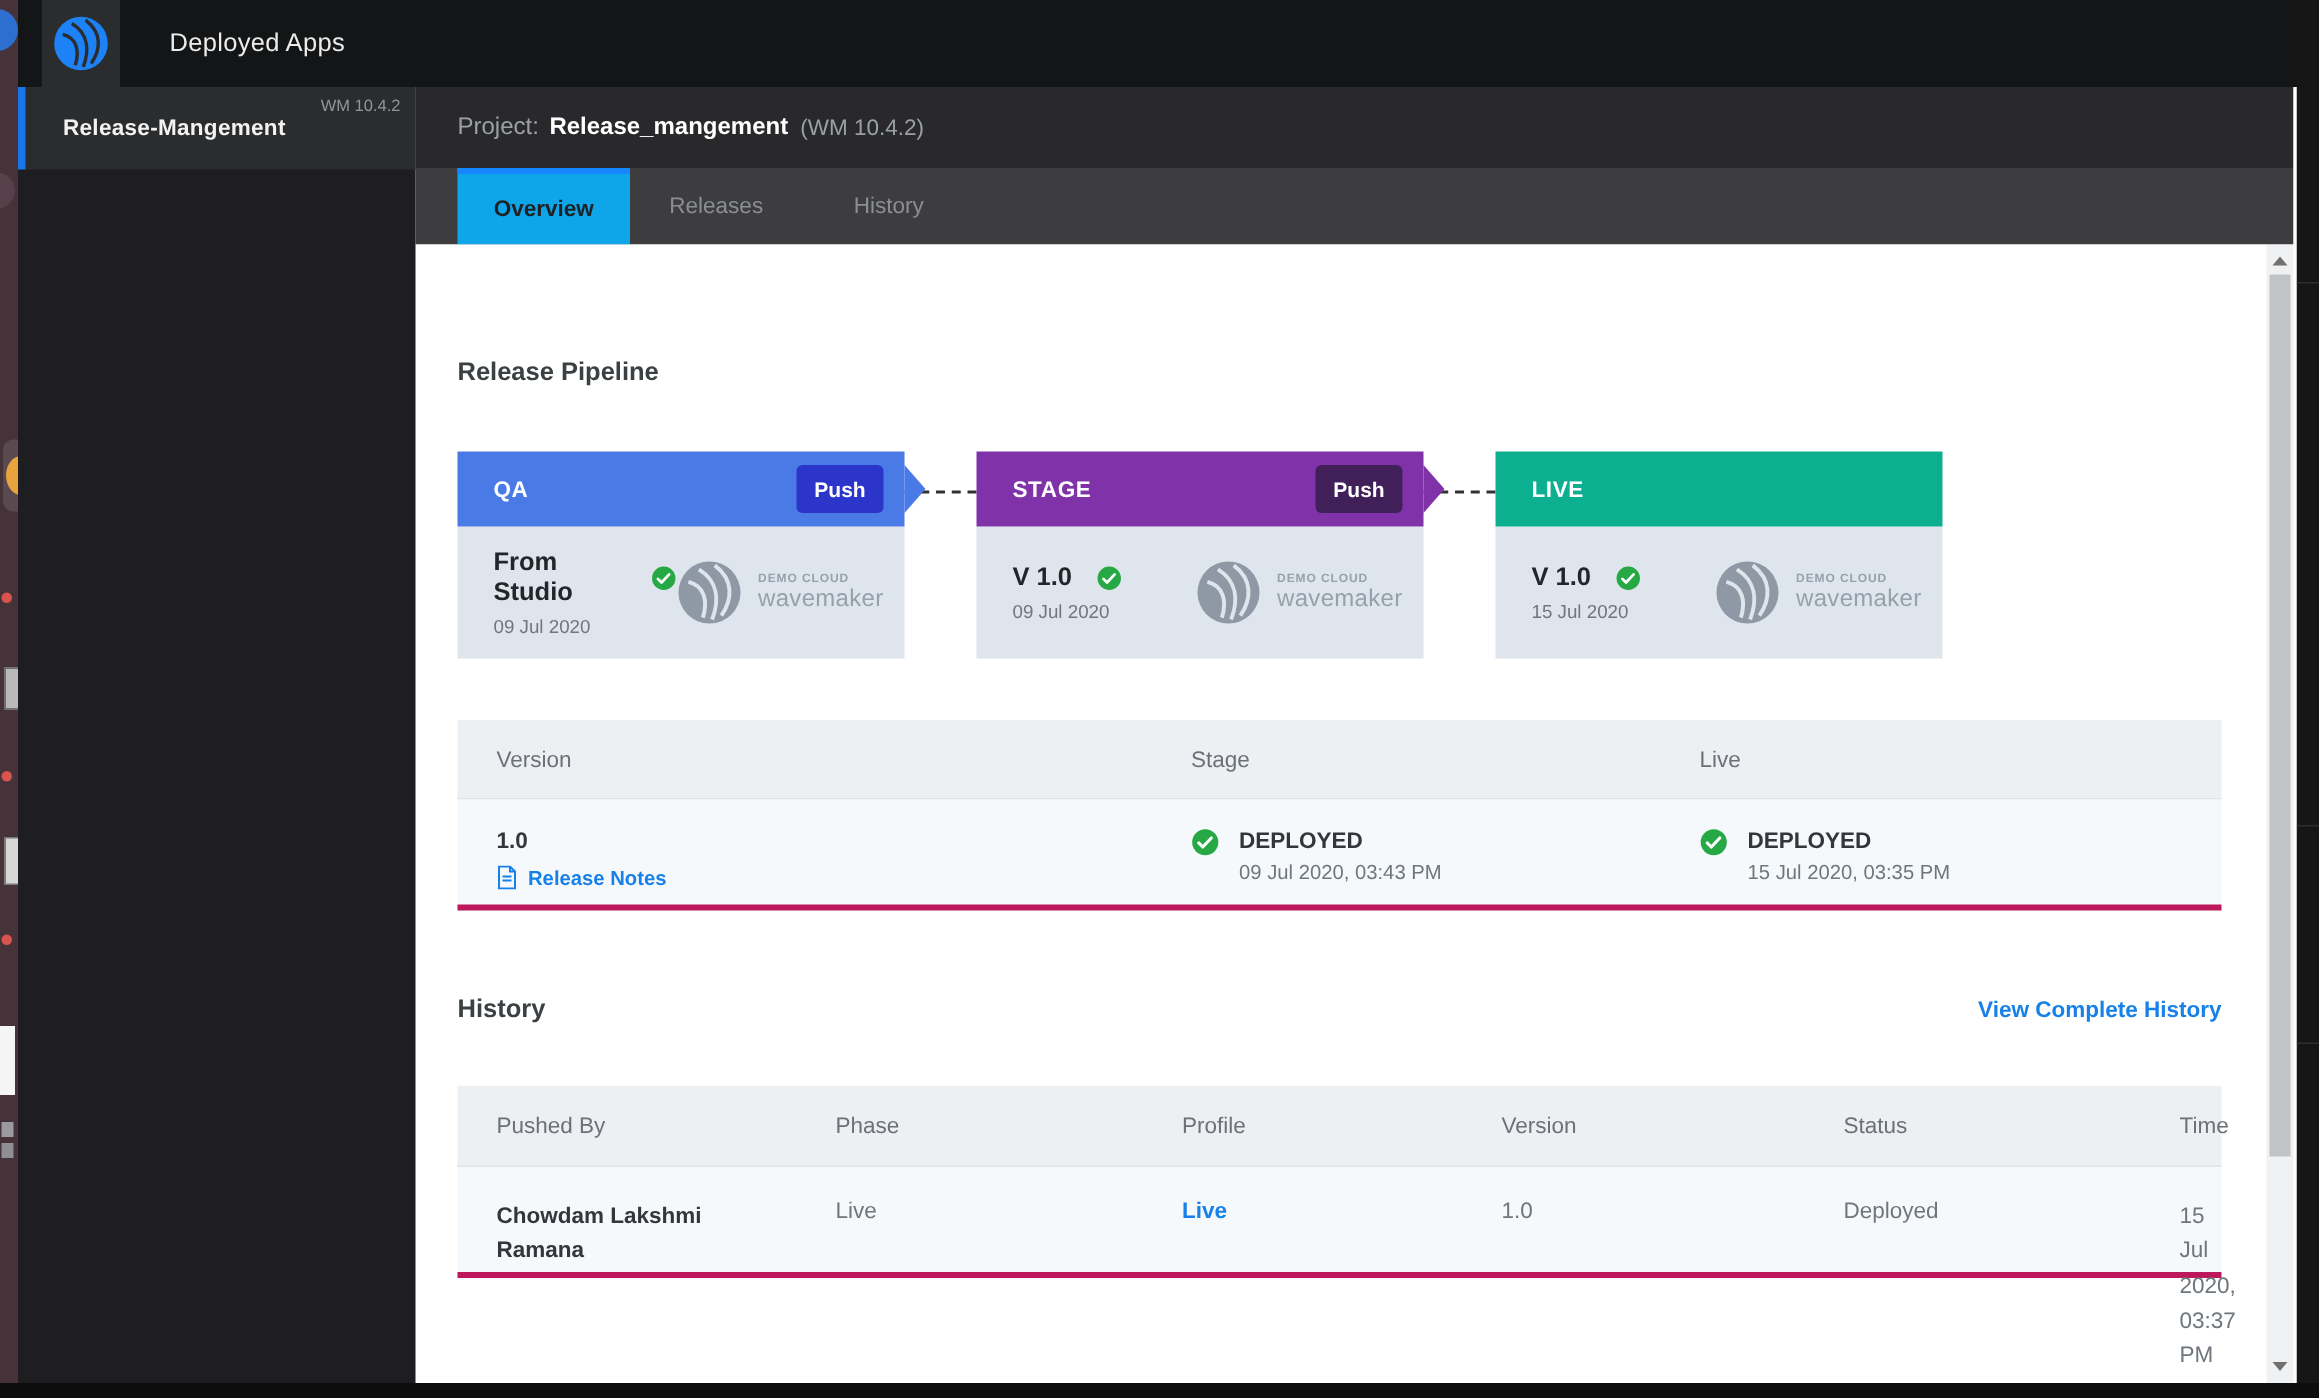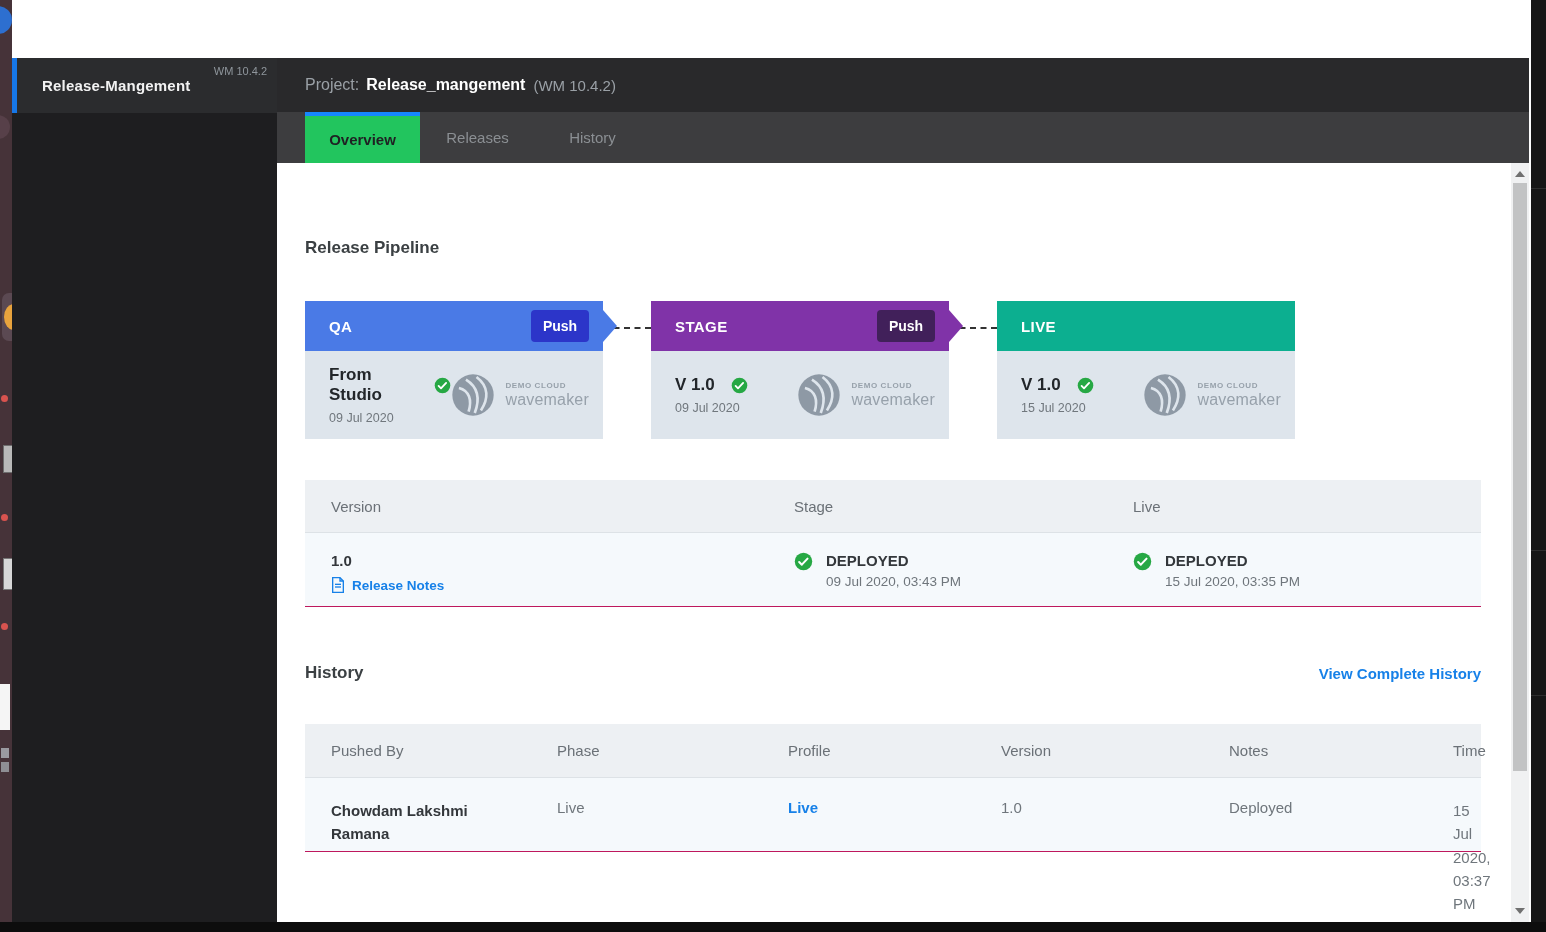--- a/index.html
+++ b/index.html
@@ -28,21 +28,21 @@
 
   
   .main { position:absolute; left:277px; top:58px; width:1252px; height:864px; background:#fff; }
   .project-header { height:54px; background:#29292b; display:flex; align-items:center; padding-left:28px; font-size:16px; }
   .project-header .ph-label { color:#9aa0a6; margin-right:7px; }
   .project-header .ph-name { color:#ffffff; font-weight:bold; margin-right:8px; }
   .project-header .ph-version { color:#9aa0a6; font-size:15px; }
 
   .tab-bar { height:51px; background:#3d3d3f; display:flex; padding-left:28px; }
   .tab { width:115px; height:51px; display:flex; align-items:center; justify-content:center; font-size:15px; color:#8b8f93; cursor:pointer; }
-  .tab.active { background:#22c55e; color:#1f2123; font-weight:bold; border-top:4px solid #1687ff; }
+  .tab.active { background:#0ea5e9; color:#1f2123; font-weight:bold; border-top:4px solid #1687ff; }
 
   .content { position:absolute; left:0; top:105px; width:1234px; height:759px; background:#fff; overflow:hidden; padding:0 0 0 28px; }
 
   
   .scrollbar { position:absolute; left:1234px; top:105px; width:18px; height:759px; background:#f0f1f2; z-index:3; }
   .sb-up, .sb-down { position:absolute; left:4px; width:0; height:0; }
   .sb-up { top:8px; border-left:5px solid transparent; border-right:5px solid transparent; border-bottom:6px solid #707070; }
   .sb-down { top:806px; top:745px; border-left:5px solid transparent; border-right:5px solid transparent; border-top:6px solid #707070; }
   .sb-thumb { position:absolute; left:2px; top:20px; width:14px; height:588px; background:#c2c3c4; }
 
@@ -67,21 +67,21 @@
   .logo-caption { font-size:8px; font-weight:bold; color:#97a1ab; letter-spacing:.6px; }
   .logo-brand { font-size:16px; color:#97a1ab; margin-top:1px; letter-spacing:.2px; }
   .connector { width:48px; border-top:2px dashed #333; margin-top:26px; }
 
   .nr-head { margin-top:57px; }
   .hist-head { margin-top:56px; }
 
   .table { width:1176px; margin-top:41px; }
   .t-header { display:grid; background:#edf0f3; border-bottom:1px solid #dde2e6; }
   .t-header > div { font-size:15px; color:#6b7177; padding-left:26px; display:flex; align-items:center; }
-  .t-row { display:grid; background:#f5f9fc; border-bottom:1px solid #be185d; }
+  .t-row { display:grid; background:#f5f9fc; border-bottom:4px solid #be185d; }
   .t-row > div { padding-left:26px; }
   .nr-grid { grid-template-columns:463px 339px 1fr; }
   .h-grid { grid-template-columns:198px 203px 185px 200px 196px 1fr;gap:28px; }
   .t1 .t-header { height:53px; }
   .t1 .t-row { height:74px; }
   .t2 .t-header { height:54px; }
   .t2 .t-row { height:74px; }
 
   .cell-top { padding-top:19px; }
   .version-val { font-size:15px; font-weight:bold; color:#33373b; }
@@ -110,20 +110,31 @@
     <div class="dock-blob" style="left:1px; top:395px; width:7px; height:7px; border-radius:50%; background:#d9534f;"></div>
     <div class="dock-blob" style="left:3px; top:445px; width:14px; height:28px; background:#b9b9b9; border:1px solid #6d6d6d;"></div>
     <div class="dock-blob" style="left:1px; top:514px; width:7px; height:7px; border-radius:50%; background:#d9534f;"></div>
     <div class="dock-blob" style="left:3px; top:558px; width:12px; height:32px; background:#d7d7d7; border:1px solid #777;"></div>
     <div class="dock-blob" style="left:1px; top:623px; width:7px; height:7px; border-radius:50%; background:#d9534f;"></div>
     <div class="dock-blob" style="left:0px; top:684px; width:10px; height:46px; background:#f5f5f5;"></div>
     <div class="dock-blob" style="left:1px; top:748px; width:8px; height:10px; background:#9a9aa0;"></div>
     <div class="dock-blob" style="left:1px; top:762px; width:8px; height:10px; background:#8e8e94;"></div>
   </div>
 
+  <header class="top-bar">
+    <div class="logo-tile">
+      <svg viewBox="0 0 100 100">
+        <circle cx="50" cy="50" r="47" fill="#1d82f5"></circle>
+        <path d="M18 34 C42 40 48 62 40 88" stroke="#2b2c2e" stroke-width="6" fill="none"></path>
+        <path d="M34 15 C63 33 65 62 54 91" stroke="#2b2c2e" stroke-width="6" fill="none"></path>
+        <path d="M58 9 C87 31 85 60 68 85" stroke="#2b2c2e" stroke-width="6" fill="none"></path>
+      </svg>
+    </div>
+    <div class="app-title">Deployed Apps</div>
+  </header>
 
   <aside class="sidebar">
     <div class="sidebar-item">
       <span class="app-version">WM 10.4.2</span>
       <span class="app-name">Release-Mangement</span>
     </div>
   </aside>
 
   <div class="main">
 
@@ -291,21 +302,21 @@
         <div class="section-title">History</div>
         <div class="link">View Complete History</div>
       </div>
 
       <div class="table t2">
         <div class="t-header h-grid">
           <div>Pushed By</div>
           <div>Phase</div>
           <div>Profile</div>
           <div>Version</div>
-          <div>Notes</div>
+          <div>Status</div>
           <div>Time</div>
         </div>
         <div class="t-row h-grid">
           <div class="hcell bold">Chowdam Lakshmi Ramana</div>
           <div class="hcell">Live</div>
           <div class="hcell link-cell">Live</div>
           <div class="hcell">1.0</div>
           <div class="hcell">Deployed</div>
           <div class="hcell time-cell">15 Jul 2020, 03:37 PM</div>
         </div>

